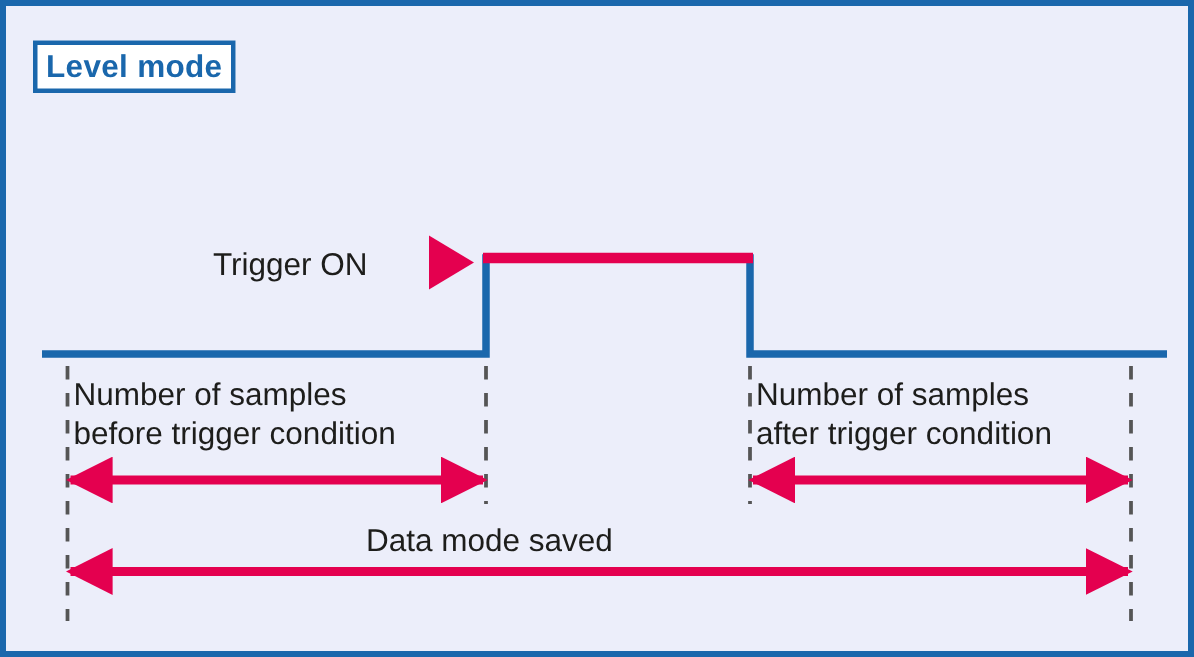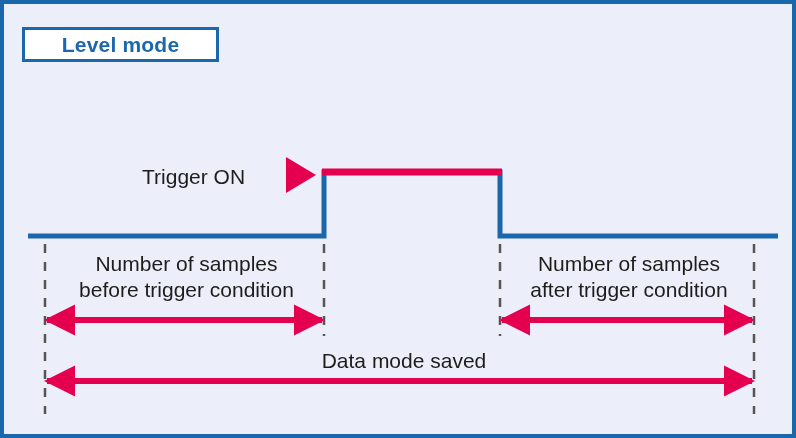--- a/index.html
+++ b/index.html
@@ -14,21 +14,21 @@
     box-sizing: border-box;
     background: #eceefa;
     border: 4px solid #1a67ac;
     font-family: "Liberation Sans", sans-serif;
     overflow: hidden;
   }
   .mode-badge {
     position: absolute;
     left: 18px;
     top: 23px;
-    width: 197px;
+    width: 135px;
     height: 35px;
     box-sizing: border-box;
     background: #ffffff;
     border: 3px solid #1a67ac;
     display: flex;
     align-items: center;
     justify-content: center;
   }
   .mode-badge-label {
     color: #1a67ac;
@@ -42,21 +42,21 @@
     left: 0;
     top: 0;
     width: 788px;
     height: 430px;
   }
   .label-text {
     position: absolute;
     color: #1d1d1b;
     font-size: 21px;
     line-height: 26px;
-    text-align: center;
+    text-align: left;
     white-space: pre-line;
   }
   #trigger-on-label {
     left: 138px;
     top: 158px;
     width: 140px;
     text-align: left;
     line-height: 30px;
   }
   #pre-trigger-label {

